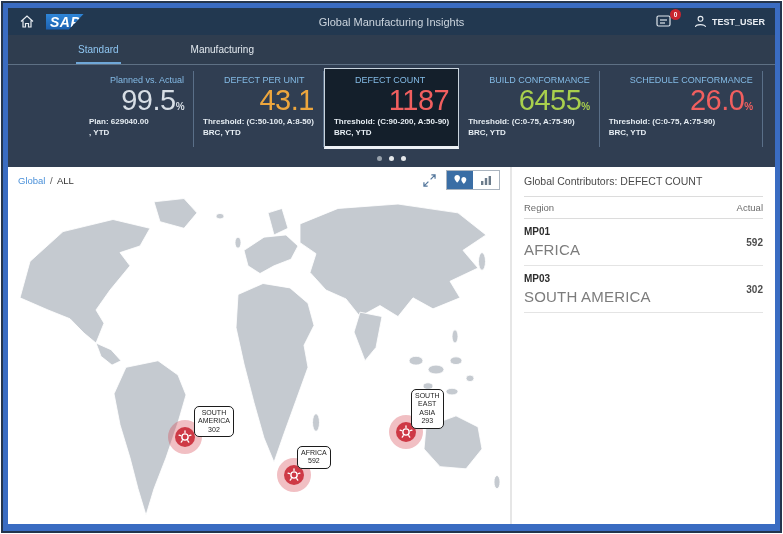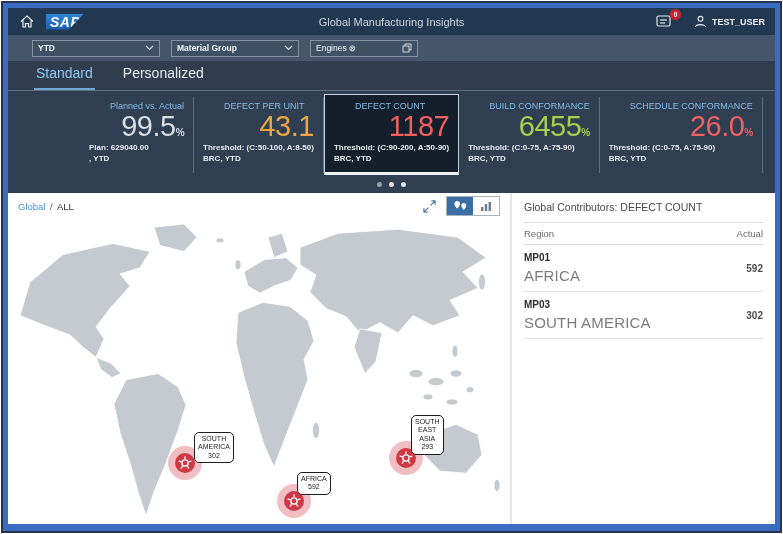--- a/index.html
+++ b/index.html
@@ -30,21 +30,21 @@
   .fld { height:17px; background:#3e5064; border:1px solid #8493a3; display:flex; align-items:center;
     color:#f2f6fa; font-size:8.5px; font-weight:bold; padding:0 5px; cursor:pointer; }
   .fld.sel { width:128px; }
   .fld .chev { margin-left:auto; }
   .fld.tokenfield { width:108px; font-weight:normal; }
   .tok { display:flex; align-items:center; gap:2px; }
 
   
   .tabbar { height:30px; background:#2f3d4f; border-bottom:1px solid #5e7084; display:flex; align-items:flex-end;
     gap:26px; padding:0 0 0 26px; flex:none; }
-  .tab { font-size:14px; color:#e3e9ef; padding:0 2px 7px 2px; cursor:pointer; border-bottom:2px solid transparent; }
+  .tab { font-size:10px; color:#e3e9ef; padding:0 2px 7px 2px; cursor:pointer; border-bottom:2px solid transparent;margin-left:42px; }
   .tab.active { color:#8fc6f2; border-bottom-color:#6fa7d8; }
 
   
   .kpiband { background:#303e52; flex:none; }
   .tiles { display:flex; padding:6px 74px 2px 72px; height:84px; }
   .tile { flex:1; padding:4px 9px 2px 9px; border-right:1px solid rgba(132,160,190,.5); cursor:pointer; position:relative; }
   .tile-title { font-size:9px; color:#84bbe6; margin-bottom:1px; white-space:nowrap;padding-left:21px; }
   .tile-value { text-align:right; font-size:29px; font-weight:400; line-height:1.02; letter-spacing:-.5px; white-space:nowrap; }
   .tile-value .sfx { font-size:10px; font-weight:bold; }
   .v-light { color:#d7dee5; } .v-orange { color:#eda63d; } .v-red { color:#f15f5f; } .v-green { color:#a8cf4d; }
@@ -115,48 +115,24 @@
       <div class="user">
         <svg width="13" height="13" viewBox="0 0 13 13">
           <circle cx="6.5" cy="3.8" r="2.4" fill="none" stroke="#e9eef3" stroke-width="1.1"></circle>
           <path d="M1.5 12 C1.5 8.8 11.5 8.8 11.5 12" fill="none" stroke="#e9eef3" stroke-width="1.1"></path>
         </svg>
         <span>TEST_USER</span>
       </div>
     </div>
   </div>
 
-  <div class="filterbar">
-    <div class="fld sel">
-      <span>YTD</span>
-      <svg class="chev" width="9" height="6" viewBox="0 0 9 6">
-        <polyline points="1,1 4.5,4.5 8,1" fill="none" stroke="#d4dde5" stroke-width="1.2"></polyline>
-      </svg>
-    </div>
-    <div class="fld sel">
-      <span>Material Group</span>
-      <svg class="chev" width="9" height="6" viewBox="0 0 9 6">
-        <polyline points="1,1 4.5,4.5 8,1" fill="none" stroke="#d4dde5" stroke-width="1.2"></polyline>
-      </svg>
-    </div>
-    <div class="fld tokenfield">
-      <span class="tok">
-        <span>Engines</span>
-        <span>⊗</span>
-      </span>
-      <svg class="chev" width="10" height="10" viewBox="0 0 10 10">
-        <rect x="3" y="1" width="6" height="6" fill="none" stroke="#cfd8e0" stroke-width="1"></rect>
-        <rect x="1" y="3" width="6" height="6" fill="#3e5064" stroke="#cfd8e0" stroke-width="1"></rect>
-      </svg>
-    </div>
-  </div>
 
   <div class="tabbar">
     <div class="tab active">Standard</div>
-    <div class="tab">Personalized</div>
+    <div class="tab">Manufacturing</div>
   </div>
 
   <div class="kpiband">
     <div class="tiles">
 
       <div class="tile">
         <div class="tile-title">Planned vs. Actual</div>
         <div class="tile-value v-light"><span>99.5</span><span class="sfx">%</span></div>
         <div class="tile-sub">Plan: 629040.00</div>
         <div class="tile-sub">, YTD</div>

